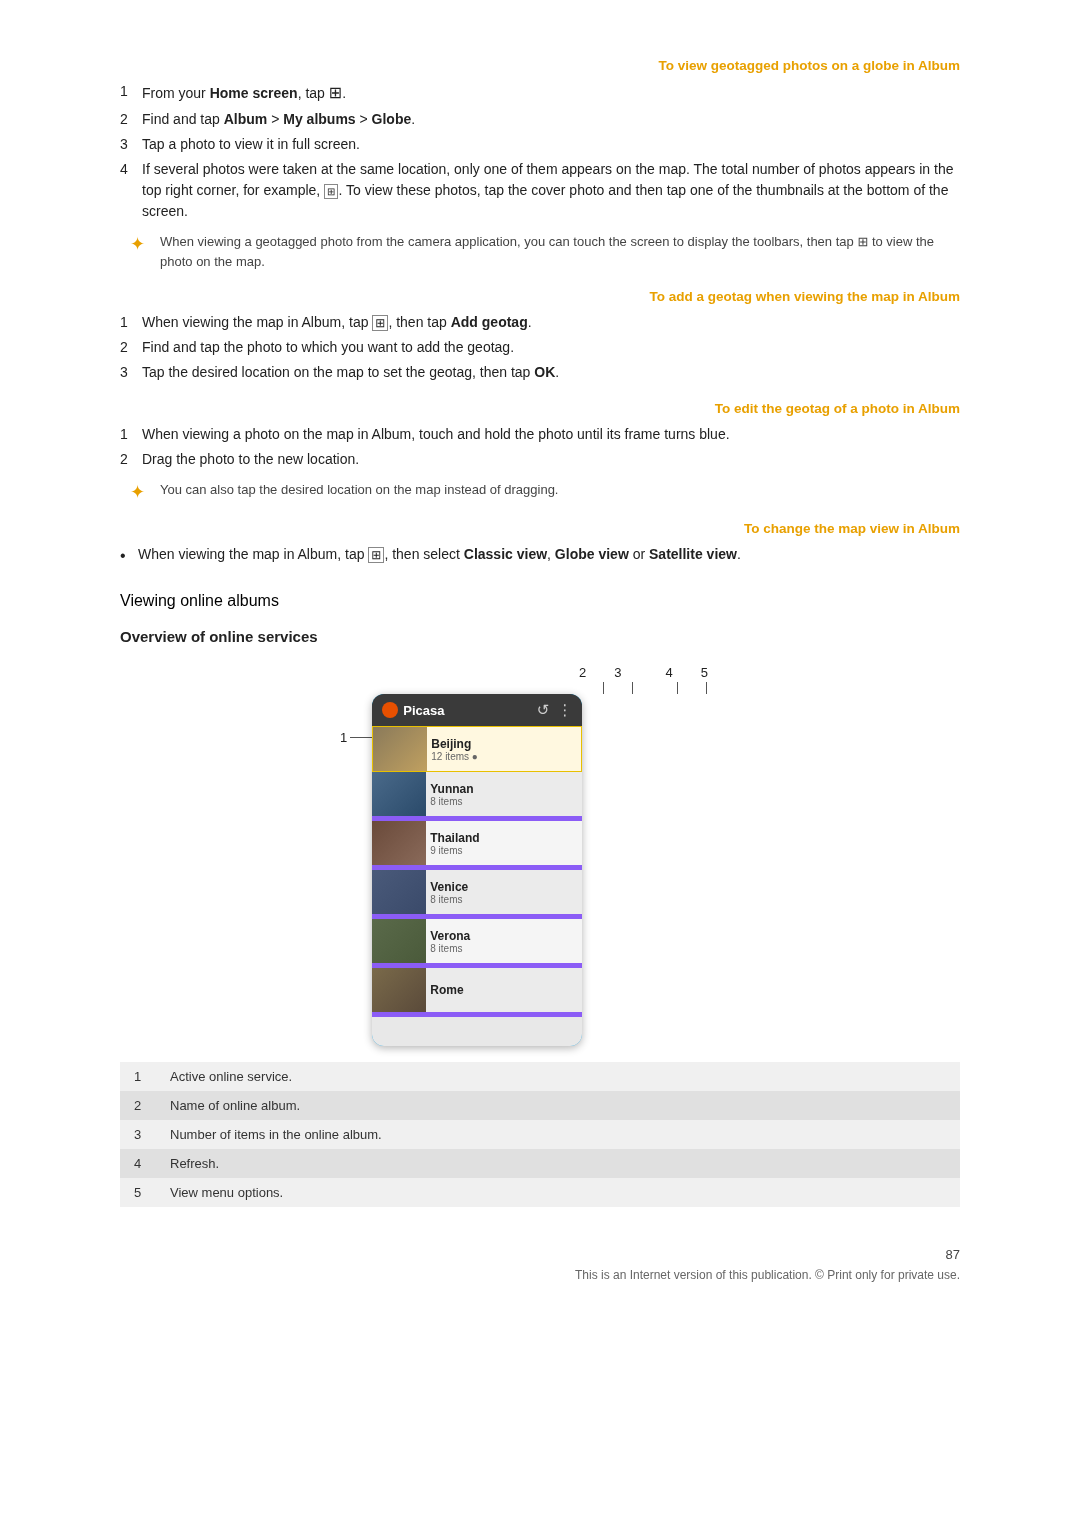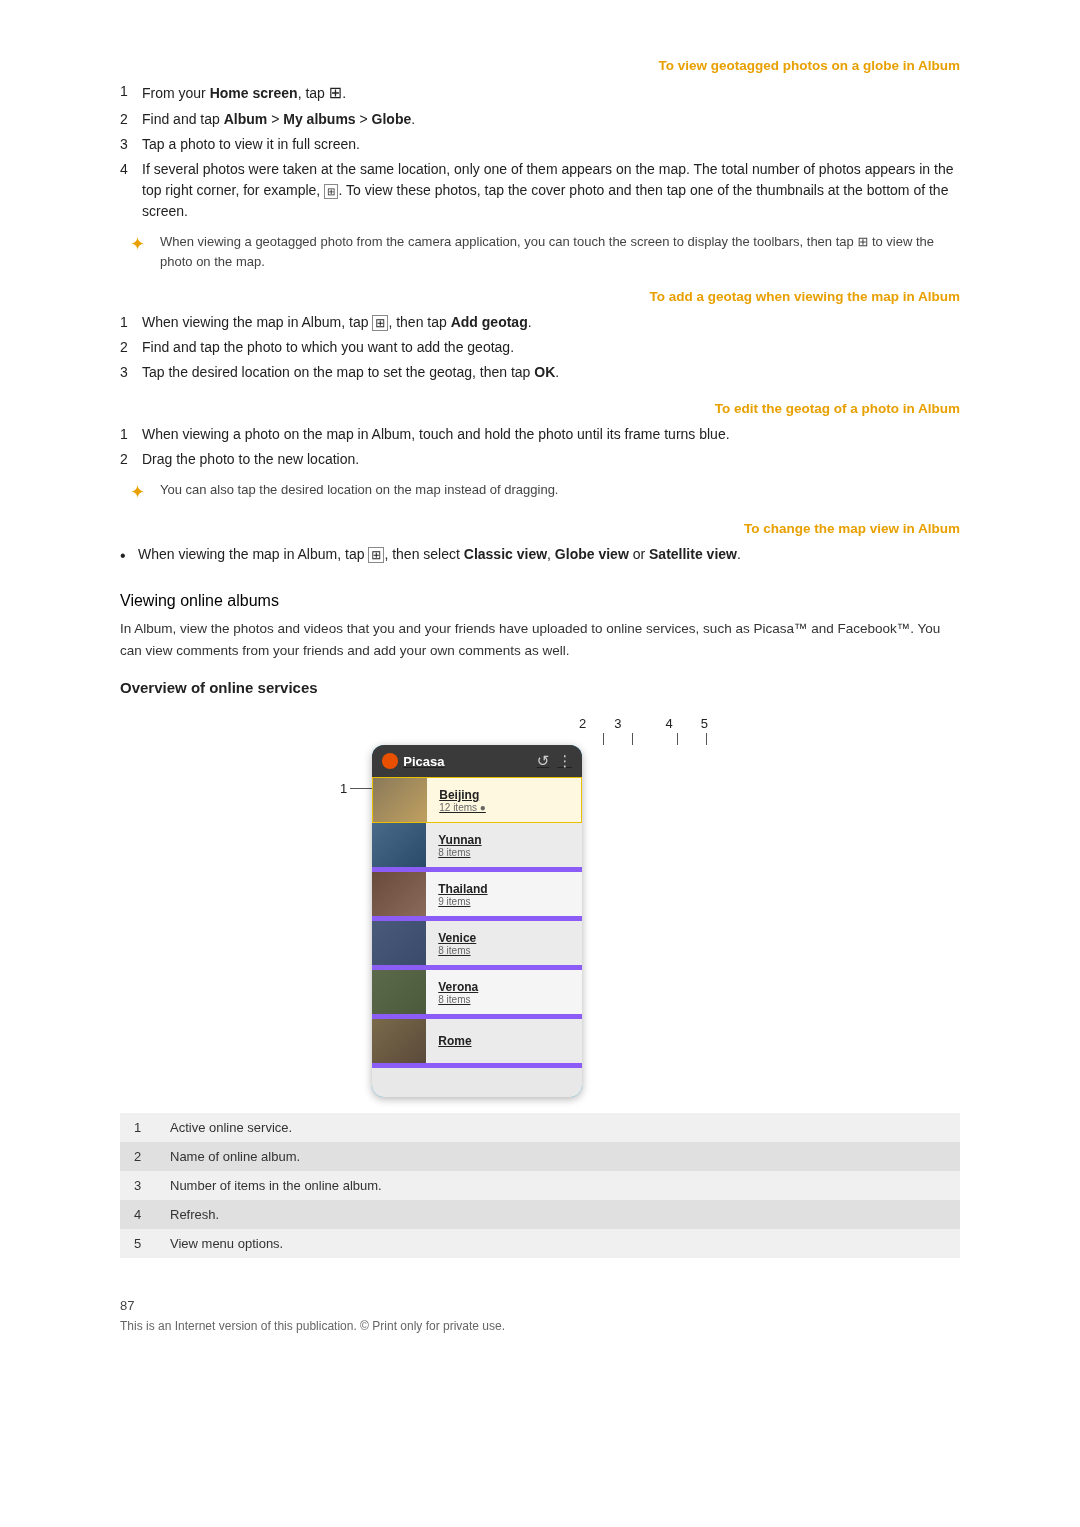--- a/index.html
+++ b/index.html
@@ -90,21 +90,20 @@
       margin-bottom: 10px;
     }
     b { font-weight: bold; }
     .phone-frame {
       width: 230px;
       background: #0ea5e9;
       border-radius: 12px;
       overflow: hidden;
       position: relative;
       box-shadow: 0 2px 8px rgba(0,0,0,0.3);
-      text-decoration: underline;
     }
     .phone-screen {
       background: #e8e8e8;
       min-height: 320px;
       position: relative;
     }
     .phone-topbar {
       background: #3a3a3a;
       height: 32px;
       display: flex;
@@ -156,21 +155,21 @@
       height: 100%;
       background: linear-gradient(135deg, #6a8a6a, #4a6a4a);
     }
     .album-thumb-img.beijing { background: linear-gradient(135deg, #8a7a5a, #c0a060); }
     .album-thumb-img.yunnan { background: linear-gradient(135deg, #4a6a8a, #2a4a6a); }
     .album-thumb-img.thailand { background: linear-gradient(135deg, #6a4a3a, #8a6a5a); }
     .album-thumb-img.venice { background: linear-gradient(135deg, #4a5a7a, #3a4a6a); }
     .album-thumb-img.verona { background: linear-gradient(135deg, #5a6a4a, #4a5a3a); }
     .album-thumb-img.rome { background: linear-gradient(135deg, #7a6a4a, #5a4a3a); }
     .album-info {
-      padding: 4px 12px;
+      padding: 4px 4px;
       flex: 1;
     }
     .album-name {
       font-size: 12px;
       font-weight: bold;
       color: #222;
     }
     .album-count {
       font-size: 10px;
       color: #666;
@@ -191,21 +190,21 @@
       font-size: 13px;
       color: #333;
       vertical-align: top;
     }
     .legend-table td:first-child {
       width: 36px;
       font-weight: normal;
       color: #333;
     }
     .page-footer {
-      text-align: left;
+      text-align: right;
       margin-top: 40px;
       font-size: 12px;
       color: #666;
     }
     .page-number {
       font-size: 13px;
       color: #444;
       margin-bottom: 6px;
     }
     .diagram-outer {
@@ -288,21 +287,20 @@
   <ul class="bullet-list">
     <li>
       <span class="bullet">•</span>
       <span class="text">When viewing the map in Album, tap <span style="font-size:12px; border:1px solid #888; padding:0 2px;">⊞</span>, then select <b>Classic view</b>, <b>Globe view</b> or <b>Satellite view</b>.</span>
     </li>
   </ul>
 </div>
 
 <div>
   <h2 class="section-title">Viewing online albums</h2>
-  <p class="body-text">In Album, view the photos and videos that you and your friends have uploaded to online services, such as Picasa™ and Facebook™. You can view comments from your friends and add your own comments as well.</p>
 </div>
 
 <div>
   <h3 class="section-subtitle">Overview of online services</h3>
 
   <div class="diagram-outer">
 
     <div style="display:flex; justify-content:flex-end; padding-right:32px; gap:28px; margin-bottom:2px;">
       <span style="font-size:13px; color:#222;">2</span>
       <span style="font-size:13px; color:#222;">3</span>

